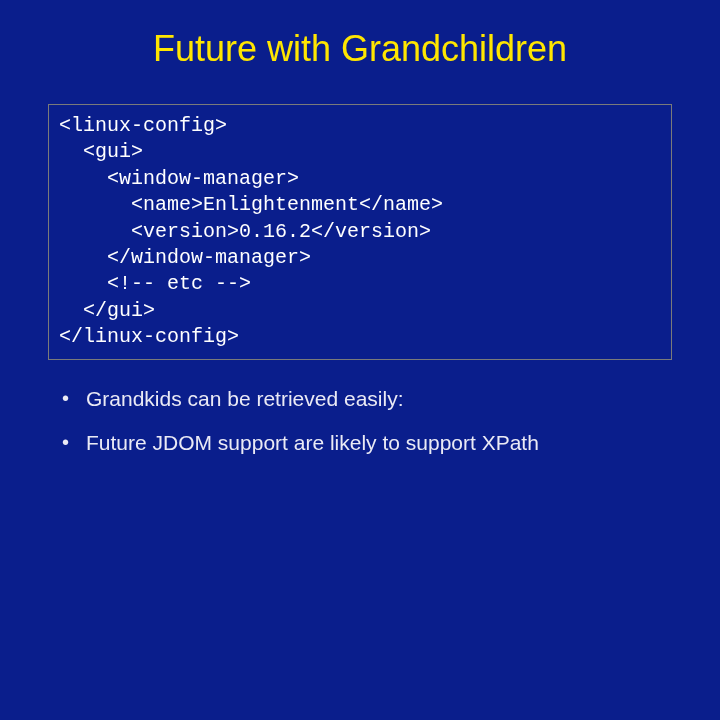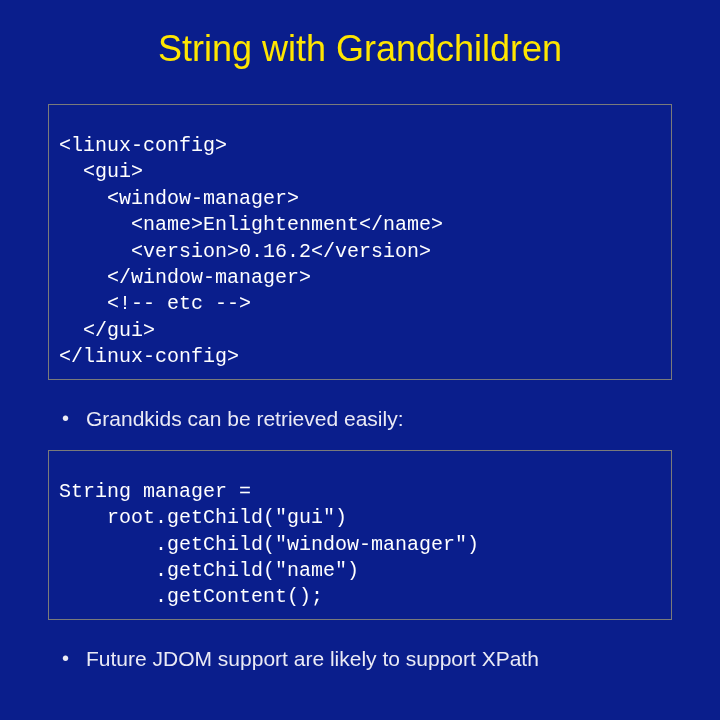--- a/index.html
+++ b/index.html
@@ -27,21 +27,20 @@
     background: transparent;
     padding: 8px 10px 8px 10px;
     margin-bottom: 26px;
   }
   .code {
     font-family: "Courier New", Courier, monospace;
     color: #FFFFFF;
     font-size: 20px;
     line-height: 1.32;
     white-space: pre;
-    margin-top: 20px;
   }
   .bullet-row {
     display: flex;
     align-items: flex-start;
     color: #EAEAF5;
     font-size: 21px;
     margin: 0 0 18px 14px;
   }
   .bullet-dot {
     width: 24px;
@@ -52,45 +51,38 @@
   .bullet-text {
     line-height: 1.25;
     text-align: center;
   }
 </style>
 </head>
 <body>
 
 <div class="slide">
 
-  <h1 class="title">String with Grandchildren</h1>
+  <h1 class="title">Future with Grandchildren</h1>
 
   <div class="code-box">
     <div class="code">&lt;linux-config&gt;
   &lt;gui&gt;
     &lt;window-manager&gt;
       &lt;name&gt;Enlightenment&lt;/name&gt;
       &lt;version&gt;0.16.2&lt;/version&gt;
     &lt;/window-manager&gt;
     &lt;!-- etc --&gt;
   &lt;/gui&gt;
 &lt;/linux-config&gt;</div>
   </div>
 
   <div class="bullet-row">
     <div class="bullet-dot">•</div>
     <div class="bullet-text">Grandkids can be retrieved easily:</div>
   </div>
 
-  <div class="code-box">
-    <div class="code">String manager =
-    root.getChild("gui")
-        .getChild("window-manager")
-        .getChild("name")
-        .getContent();</div>
-  </div>
 
   <div class="bullet-row" style="margin-top:6px;">
     <div class="bullet-dot">•</div>
     <div class="bullet-text">Future JDOM support are likely to support XPath</div>
   </div>
 
 </div>
 
 </body></html>

